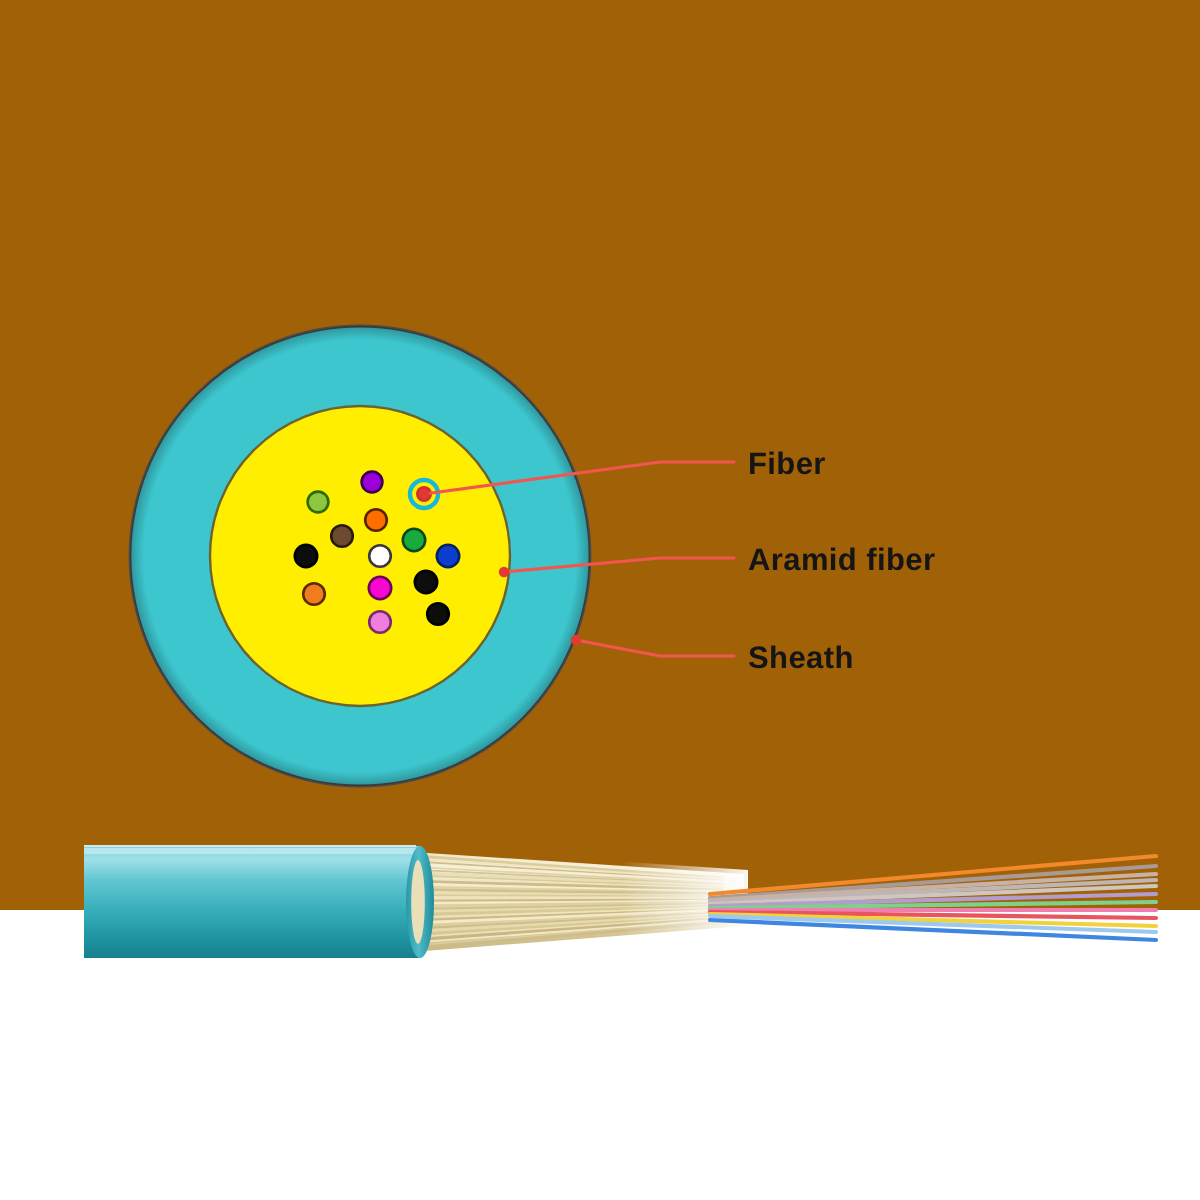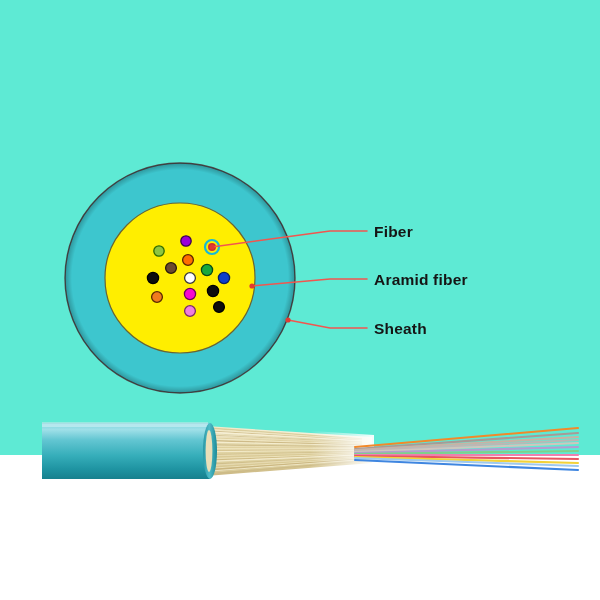--- a/index.html
+++ b/index.html
@@ -13,21 +13,21 @@
     height: 600px;
     position: relative;
     overflow: hidden;
     font-family: "Liberation Sans", sans-serif;
   }
   #stage {
     position: absolute;
     left: 0; top: 0;
     width: 600px;
     height: 455px;
-    background: #5eead4;
+    background: #a16207;
   }
   #diagram-svg {
     position: absolute;
     left: 0; top: 0;
     width: 600px;
     height: 600px;
     display: block;
   }
   .callout-label {
     font-family: "Liberation Sans", sans-serif;

